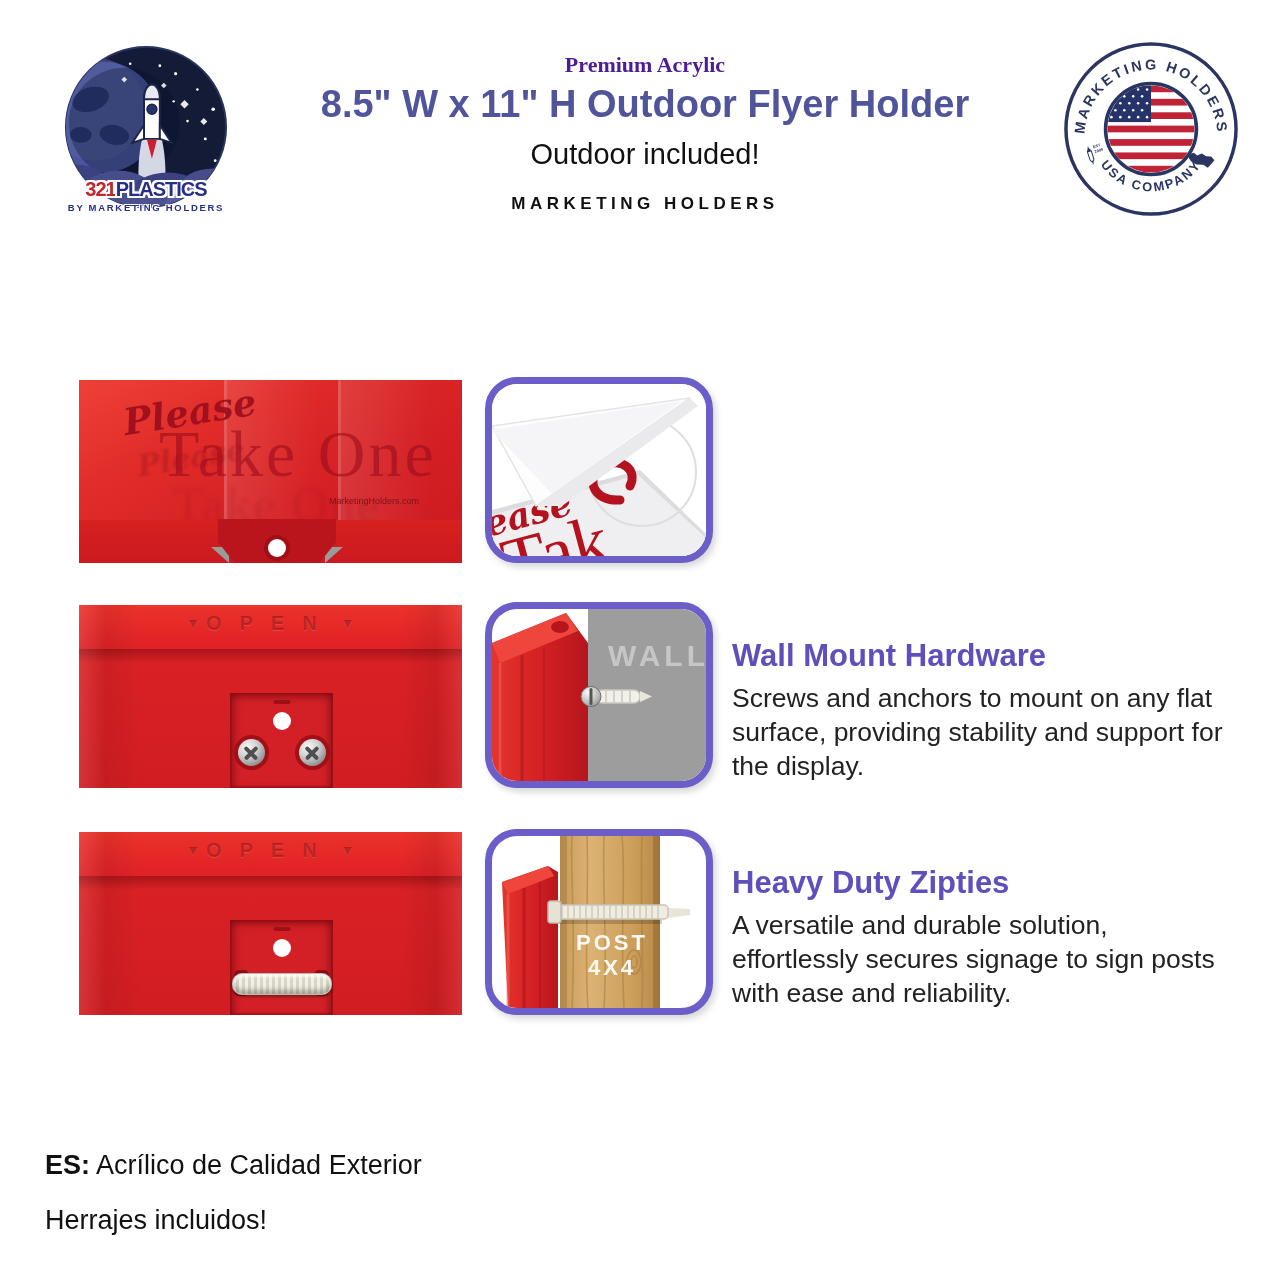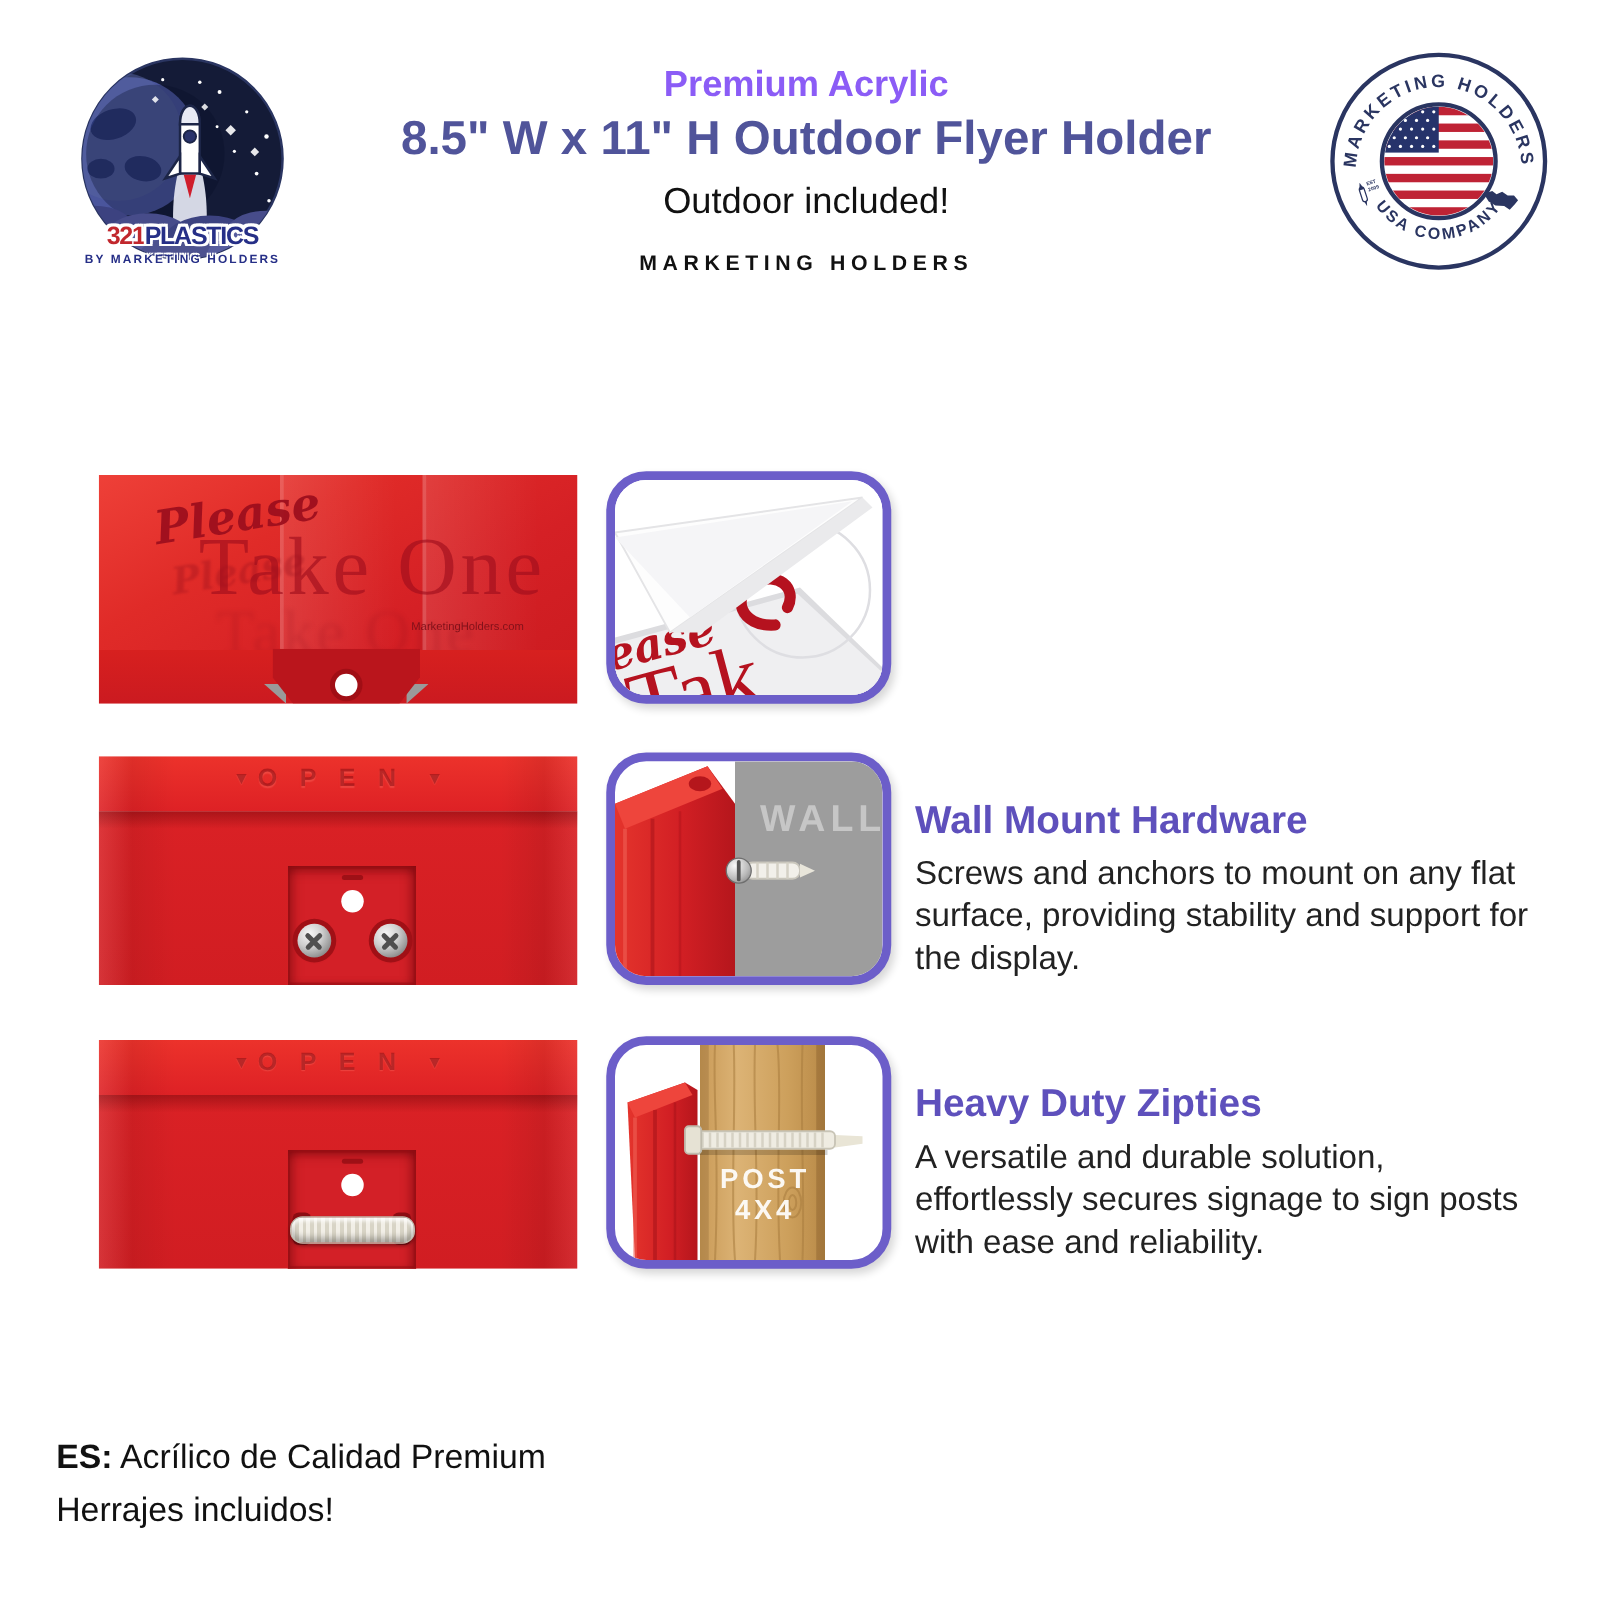--- a/index.html
+++ b/index.html
@@ -9,21 +9,21 @@
   
   .logo{position:absolute;left:50px;top:44px;width:192px;text-align:center;}
   .logo svg{display:block;margin:0 auto;}
   .logo-text{position:relative;margin-top:-36px;font-weight:bold;font-size:20px;letter-spacing:-1px;color:#262f87;
      text-shadow:-2px -2px 0 #fff,2px -2px 0 #fff,-2px 2px 0 #fff,2px 2px 0 #fff,0 -2px 0 #fff,0 2px 0 #fff,-2px 0 0 #fff,2px 0 0 #fff;}
   .logo-num{color:#c1272d;}
   .logo-tag{font-size:9.5px;font-weight:bold;letter-spacing:1.7px;color:#262f87;margin-top:1px;
      text-shadow:-1px -1px 0 #fff,1px -1px 0 #fff,-1px 1px 0 #fff,1px 1px 0 #fff;}
 
   .header-text{position:absolute;left:250px;top:52px;width:790px;text-align:center;}
-  .ht-small{font-size:29px;font-weight:bold;color:#8b5cf6;}
+  .ht-small{font-size:22px;font-weight:bold;color:#4c1d95;font-family:Liberation Serif, serif;}
   .ht-main{font-size:38px;font-weight:bold;color:#50549a;line-height:46px;margin-top:3px;}
   .ht-sub{font-size:29px;color:#111;margin-top:11px;}
   .ht-brand{font-size:17px;font-weight:bold;letter-spacing:4.5px;color:#111;margin-top:23px;}
 
   .badge{position:absolute;left:1062px;top:40px;width:178px;height:178px;}
 
   
   .row{position:absolute;left:79px;width:1150px;height:186px;}
   #row1{top:380px;} #row2{top:605px;} #row3{top:832px;}
 
@@ -90,21 +90,21 @@
   
   .wall-label{position:absolute;left:116px;top:30px;font-size:30px;font-weight:bold;letter-spacing:4px;color:#c6c6c6;}
   .post-label{position:absolute;left:78px;top:94px;width:84px;text-align:center;font-size:22px;font-weight:bold;
      letter-spacing:3px;color:rgba(255,255,255,.92);line-height:25px;}
 
   
   .footer{position:absolute;left:45px;top:1150px;width:1190px;}
   .footer .f1{font-size:27px;color:#111;}
   .footer .f1 b{font-weight:bold;}
   .footer .f2{font-size:27.5px;font-weight:bold;color:#4b5096;margin-top:9px;}
-  .footer .f3{font-size:27px;color:#111;margin-top:12px;}
+  .footer .f3{font-size:27px;color:#111;margin-top:24px;}
 </style>
 </head>
 <body>
 
 <div class="page">
 
   <div class="logo">
     <svg width="178" height="170" viewBox="0 0 180 172">
       <defs>
           <clipPath id="lc">
@@ -400,17 +400,17 @@
       </div>
     </div>
 
     <div class="ft">
       <h3>Heavy Duty Zipties</h3>
       <p>A versatile and durable solution, effortlessly secures signage to sign posts with ease and reliability.</p>
     </div>
   </div>
 
   <div class="footer">
-    <div class="f1"><b>ES:</b><span> Acrílico de Calidad Premium</span></div>
+    <div class="f1"><b>ES:</b><span> Acrílico de Calidad Exterior</span></div>
     <div class="f3">Herrajes incluidos!</div>
   </div>
 
 </div>
 
 </body></html>

